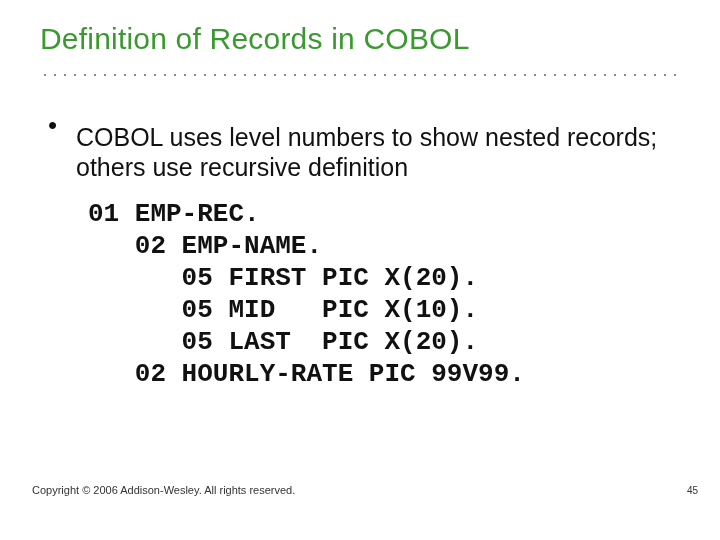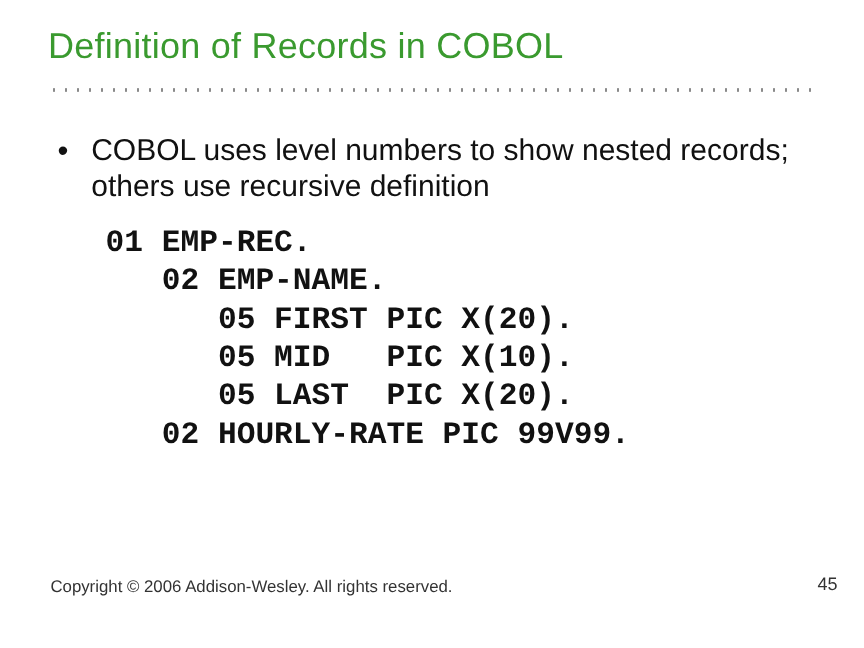--- a/index.html
+++ b/index.html
@@ -47,45 +47,46 @@
     width: 28px;
     flex: 0 0 28px;
     text-align: left;
     color: #111;
   }
   .bullet-text {
     font-size: 25px;
     line-height: 30px;
     font-weight: 400;
     color: #111;
+    margin-top: 12px;
   }
   .code {
     font-family: "Courier New", Courier, monospace;
     font-size: 26px;
     line-height: 32px;
     font-weight: bold;
     color: #111;
     white-space: pre;
     margin-top: 16px;
     margin-left: 40px;
   }
   .footer-left {
     position: absolute;
-    left: 42px;
+    left: 32px;
     bottom: 32px;
     font-family: Arial, sans-serif;
-    font-size: 14px;
+    font-size: 11px;
     color: #333;
   }
   .footer-right {
     position: absolute;
     right: 22px;
     bottom: 32px;
     font-family: Arial, sans-serif;
-    font-size: 15px;
+    font-size: 10px;
     color: #333;
   }
 </style>
 </head>
 <body>
 
 <div class="slide">
 
   <div class="title">Definition of Records in COBOL</div>
 

